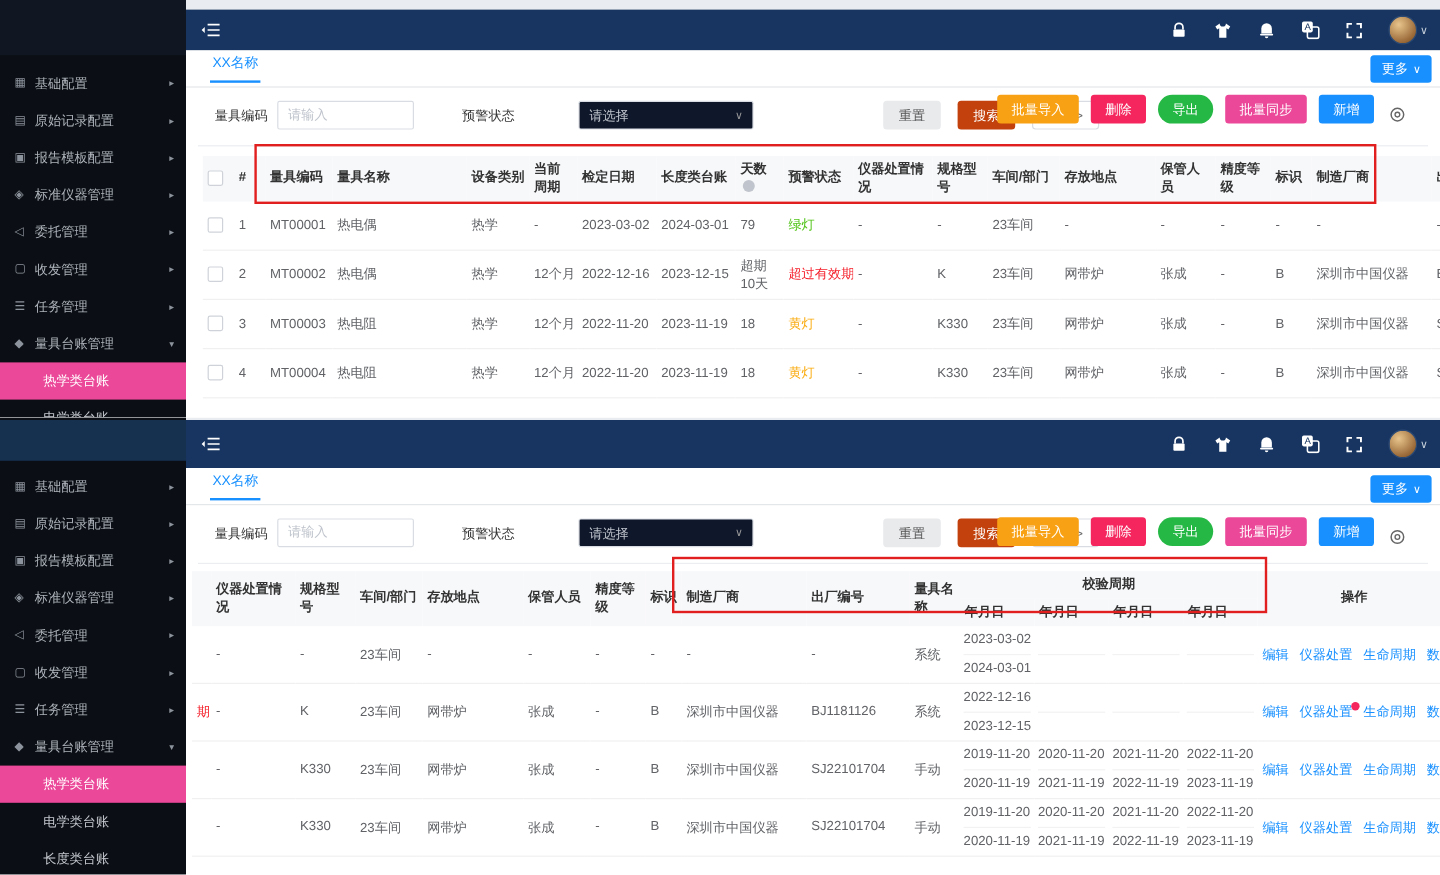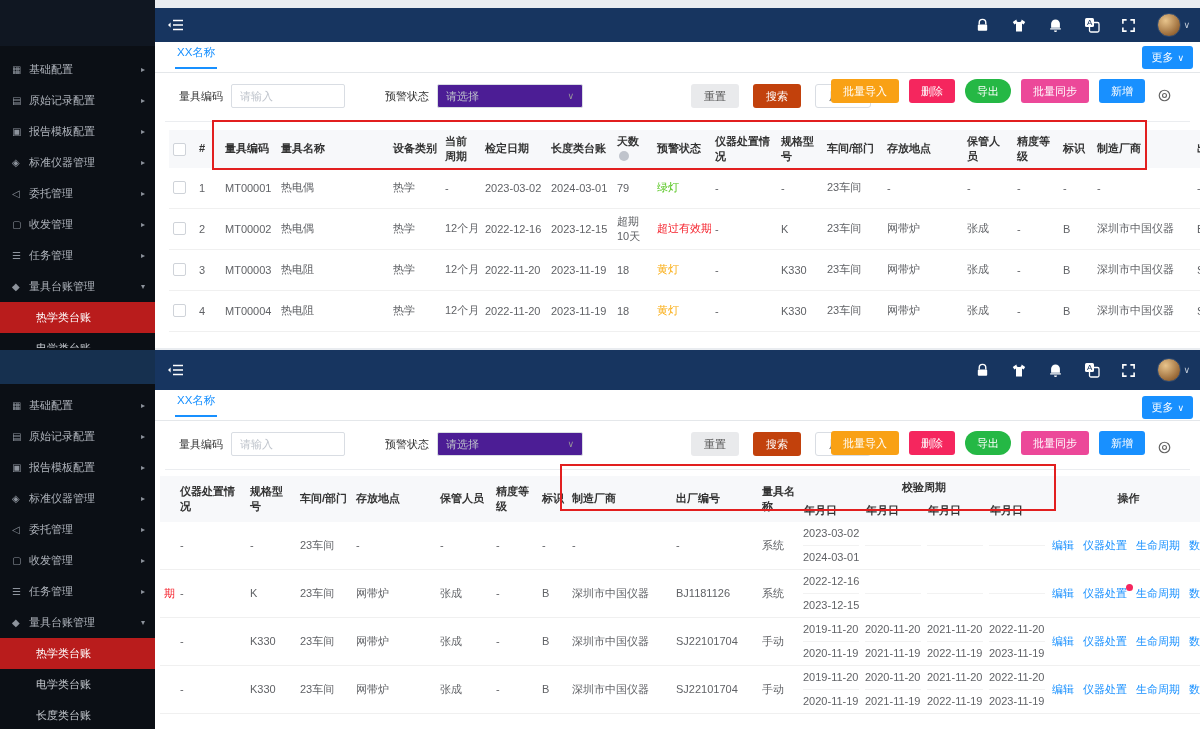--- a/index.html
+++ b/index.html
@@ -10,42 +10,42 @@
   
   .sidebar{position:absolute;left:0;top:0;bottom:0;width:155px;background:#0b0f15;color:#aeb3bb;font-size:11px;z-index:3;}
   .side-logo{height:46px;background:#101722;}
   .side-logo.b{height:34px;background:#16304f;margin-top:2px;}
   .side-menu{margin-top:8px;}
   .side-menu.b{margin-top:6px;}
   .sitem{display:flex;align-items:center;height:31px;padding:0 10px 0 12px;cursor:pointer;}
   .sitem .g{width:17px;font-size:10px;color:#8d939c;}
   .sitem .arr{margin-left:auto;font-size:8px;color:#8d939c;}
   .ssub{display:flex;align-items:center;height:31px;padding-left:36px;color:#c3c7cd;cursor:pointer;}
-  .ssub.active{background:#b91c1c;color:#fff;}
+  .ssub.active{background:#ec4899;color:#fff;}
   
   .content{margin-left:155px;position:relative;height:100%;background:#fff;}
   .topstrip{height:8px;background:#e9ecf0;}
   .topstrip.b{height:2px;}
   .topbar{height:34px;background:#173560;display:flex;align-items:center;padding:0 10px 0 12px;}
   .topbar.b{height:40px;}
   .tb-right{margin-left:auto;display:flex;align-items:center;gap:21px;}
   .tb-ic{display:inline-flex;align-items:center;cursor:pointer;}
   .avatar{width:22px;height:22px;border-radius:50%;background:radial-gradient(circle at 35% 30%,#e8c48c,#9a6a38 70%,#6e471f);border:1px solid #2c4a74;}
   .av-caret{color:#c7d0dc;font-size:9px;margin-left:2px;}
   .tabrow{height:30px;border-bottom:1px solid #e4e7ea;display:flex;align-items:center;padding:0 20px;background:#fff;}
   .tab{color:#1890ff;font-size:11.5px;padding:0 2px 7px 2px;border-bottom:2px solid #1890ff;cursor:pointer;}
   .more-btn{position:absolute;right:7px;background:#1890ff;color:#fff;border-radius:3px;font-size:11px;padding:4px 9px;cursor:pointer;z-index:4;}
   .more-btn .c{font-size:9px;margin-left:4px;}
   #panel-top .more-btn{top:46px;}
   #panel-bottom .more-btn{top:48px;}
   .filterrow{display:flex;align-items:center;padding:10px 0 0 24px;font-size:11px;color:#333;height:26px;}
   .flabel{margin-right:8px;}
   .finput{width:96px;height:22px;border:1px solid #d9dde3;border-radius:2px;padding:0 8px;font-size:11px;color:#333;outline:none;}
   .finput::placeholder{color:#bfc4cc;}
-  .fselect{width:128px;height:22px;border:1px solid #d9dde3;border-radius:2px;display:flex;align-items:center;padding:0 8px;color:#bfc4cc;margin-right:0;cursor:pointer;background:#4c1d95;}
+  .fselect{width:128px;height:22px;border:1px solid #d9dde3;border-radius:2px;display:flex;align-items:center;padding:0 8px;color:#bfc4cc;margin-right:0;cursor:pointer;background:#0f172a;margin-left:45px;}
   .fselect .caret{margin-left:auto;color:#999;font-size:9px;}
   .btn{height:24px;border:none;border-radius:3px;font-size:11px;padding:0 13px;cursor:pointer;font-family:inherit;}
   .btn-reset{background:#e9eaec;color:#555;margin-left:108px;}
   .btn-search{background:#c2410c;color:#fff;margin-left:14px;}
   .btn-expand{background:#fff;border:1px solid #d9dde3;color:#666;margin-left:14px;}
   .action-btns{position:absolute;display:flex;align-items:flex-end;gap:10px;z-index:4;font-family:Liberation Mono, monospace;}
   #panel-top .action-btns{right:28px;top:79px;}
   #panel-bottom .action-btns{right:28px;top:83px;}
   .abtn{height:24px;border:none;border-radius:3px;font-size:11px;padding:0 12px;color:#fff;cursor:pointer;font-family:inherit;}
   .btn-import{background:#f9a115;}

